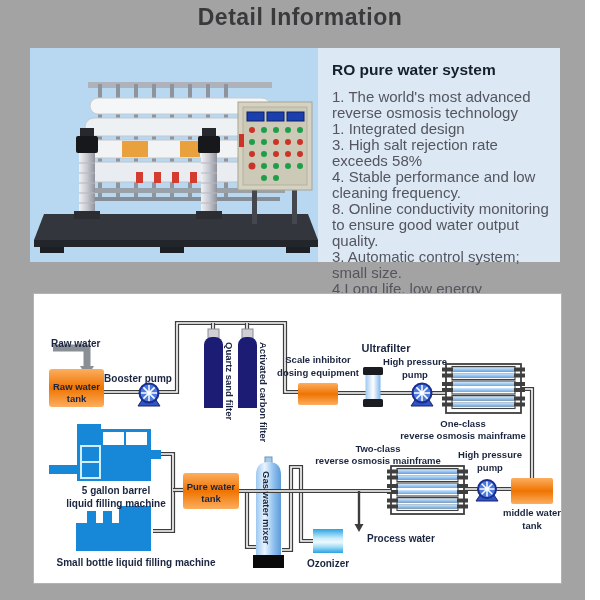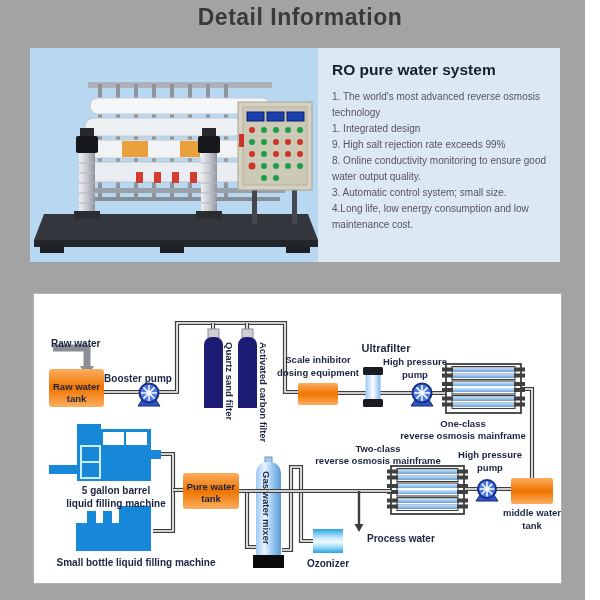--- a/index.html
+++ b/index.html
@@ -3,21 +3,21 @@
 <meta charset="utf-8">
 <style>
   html,body{margin:0;padding:0;background:#ffffff;width:600px;height:600px;overflow:hidden;
     font-family:"Liberation Sans","DejaVu Sans",sans-serif;}
   .page{position:relative;width:585px;height:600px;background:#a3a3a3;}
   .title{position:absolute;left:0;top:4px;width:600px;text-align:center;
     font-size:23px;font-weight:bold;color:#3a3a3c;letter-spacing:0.5px;}
   .photo{position:absolute;left:30px;top:48px;width:296px;height:214px;background:#b7d8f0;}
   .info-panel{position:absolute;left:307px;top:48px;width:242px;height:214px;background:#dce9f4;box-sizing:border-box;padding:13px 18px 0 14px;margin-left:11px;}
   .info-heading{font-size:15.5px;font-weight:bold;color:#15202b;margin:0 0 10px 0;}
-  .features{width:218px;font-size:10px;line-height:16px;color:#54555e;}
+  .features{width:218px;font-size:15px;line-height:16px;color:#54555e;}
   .feature-item{margin:0;}
   .diagram{position:absolute;left:33px;top:293px;width:527px;height:289px;background:#ffffff;border:1px solid #b3b3b3;box-sizing:content-box;}
   .po{fill:none;stroke:#3d3d3d;stroke-width:4.2;}
   .pi{fill:none;stroke:#ffffff;stroke-width:1.6;}
   .dlabel{font:bold 9.5px "Liberation Sans","DejaVu Sans",sans-serif;fill:#1b2540;}
   .dlabel-lg{font:bold 11px "Liberation Sans","DejaVu Sans",sans-serif;fill:#1b2540;}
   .dlabel-sm{font:bold 10px "Liberation Sans","DejaVu Sans",sans-serif;fill:#1b2540;}
   .tanktext{font:bold 9.5px "Liberation Sans","DejaVu Sans",sans-serif;fill:#1b2540;}
 </style>
 </head>
@@ -139,21 +139,22 @@
         </g>
       </g>
     </svg>
   </div>
 
   <div class="info-panel">
     <div class="info-heading">RO pure water system</div>
     <div class="features">
       <p class="feature-item">1. The world's most advanced reverse osmosis technology</p>
       <p class="feature-item">1. Integrated design</p>
-      <p class="feature-item">9. High salt rejection rate exceeds 99%</p>
+      <p class="feature-item">3. High salt rejection rate exceeds 58%</p>
+      <p class="feature-item">4. Stable performance and low cleaning frequency.</p>
       <p class="feature-item">8. Online conductivity monitoring to ensure good water output quality.</p>
       <p class="feature-item">3. Automatic control system; small size.</p>
       <p class="feature-item">4.Long life, low energy consumption and low maintenance cost.</p>
     </div>
   </div>
 
   <div class="diagram">
     <svg width="527" height="289" viewBox="33 293 527 289">
       <defs>
         <linearGradient id="orange" x1="0" y1="0" x2="0" y2="1">

